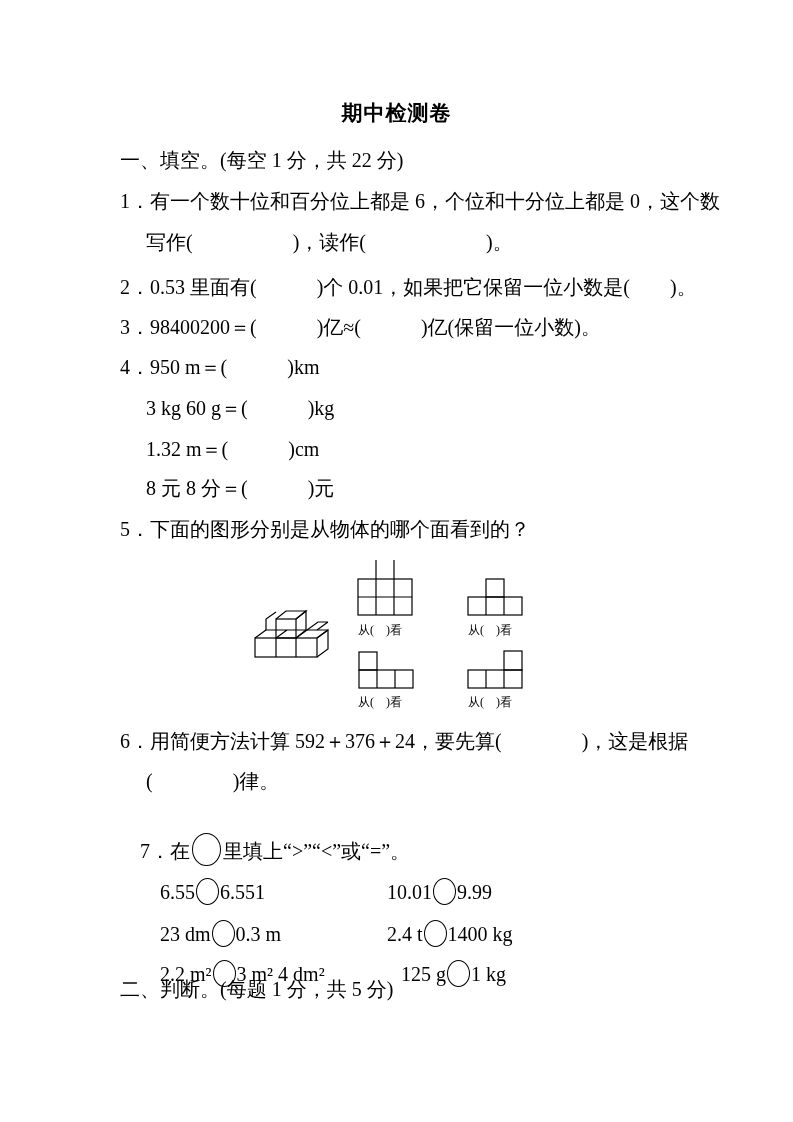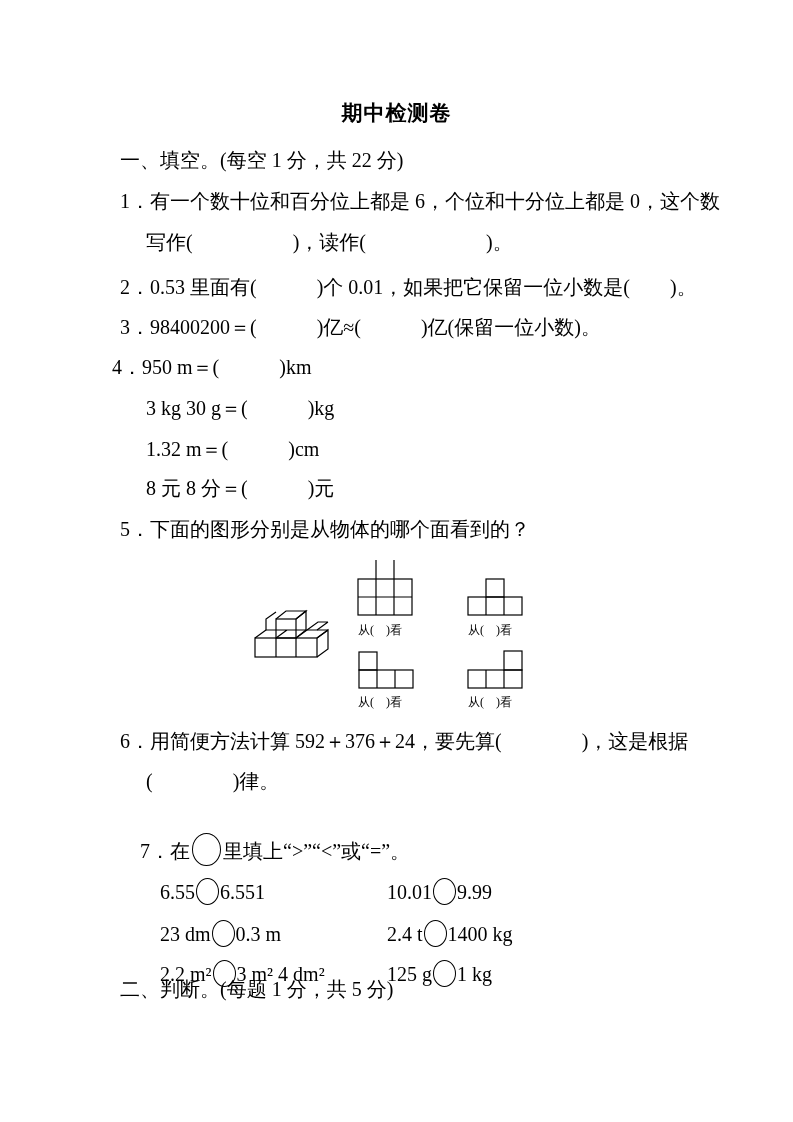--- a/index.html
+++ b/index.html
@@ -52,22 +52,22 @@
 
   <div class="ln" style="top:147px;left:120px">一、填空。(每空 1 分，共 22 分)</div>
 
   <div class="ln" style="top:188px;left:120px">1．有一个数十位和百分位上都是 6，个位和十分位上都是 0，这个数</div>
   <div class="ln" style="top:229px;left:146px">写作(　　　　　)，读作(　　　　　　)。</div>
 
   <div class="ln" style="top:274px;left:120px">2．0.53 里面有(　　　)个 0.01，如果把它保留一位小数是(　　)。</div>
 
   <div class="ln" style="top:314px;left:120px">3．98400200＝(　　　)亿≈(　　　)亿(保留一位小数)。</div>
 
-  <div class="ln" style="top:354px;left:112px">4．950 m＝(　　　)km</div>
-  <div class="ln" style="top:395px;left:146px">3 kg 30 g＝(　　　)kg</div>
+  <div class="ln" style="top:354px;left:120px">4．950 m＝(　　　)km</div>
+  <div class="ln" style="top:395px;left:146px">3 kg 60 g＝(　　　)kg</div>
   <div class="ln" style="top:436px;left:146px">1.32 m＝(　　　)cm</div>
   <div class="ln" style="top:475px;left:146px">8 元 8 分＝(　　　)元</div>
 
   <div class="ln" style="top:516px;left:120px">5．下面的图形分别是从物体的哪个面看到的？</div>
 
   <svg class="fig" style="left:252px;top:606px" width="82" height="62" viewBox="0 0 82 62">
     <g fill="none" stroke="#000" stroke-width="1.2">
       <rect x="3" y="32" width="62" height="19"></rect>
       <line x1="24" y1="32" x2="24" y2="51"></line>
       <line x1="44" y1="32" x2="44" y2="51"></line>
@@ -142,19 +142,19 @@
   <div class="cmp" style="top:893px;left:140px">
     <span>23 dm</span><span class="circ"></span><span>0.3 m</span>
   </div>
   <div class="cmp" style="top:893px;left:367px">
     <span>2.4 t</span><span class="circ"></span><span>1400 kg</span>
   </div>
 
   <div class="cmp" style="top:933px;left:140px">
     <span>2.2 m²</span><span class="circ"></span><span>3 m² 4 dm²</span>
   </div>
-  <div class="cmp" style="top:933px;left:367px">
+  <div class="cmp" style="top:933px;left:381px">
     <span>125 g</span><span class="circ"></span><span>1 kg</span>
   </div>
 
   <div class="ln" style="top:976px;left:120px">二、判断。(每题 1 分，共 5 分)</div>
 
 </div>
 
 </body></html>

